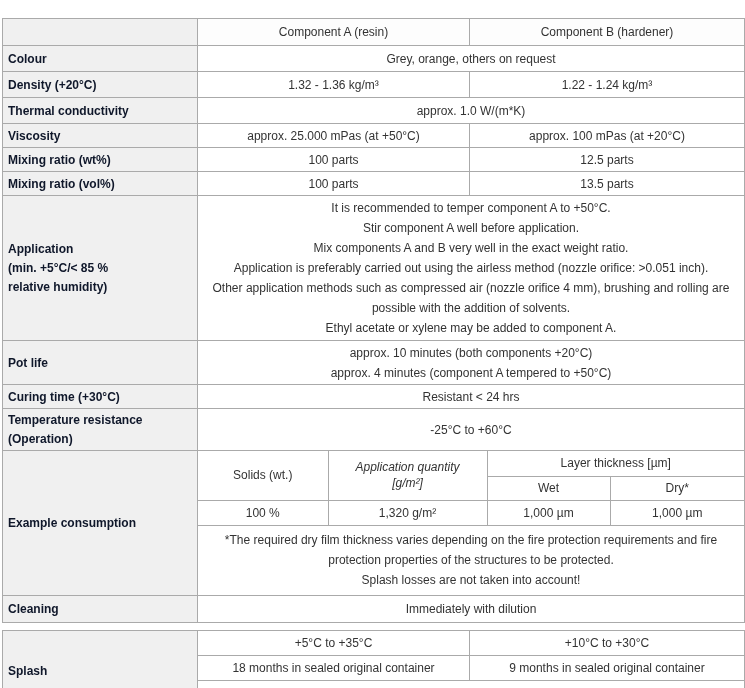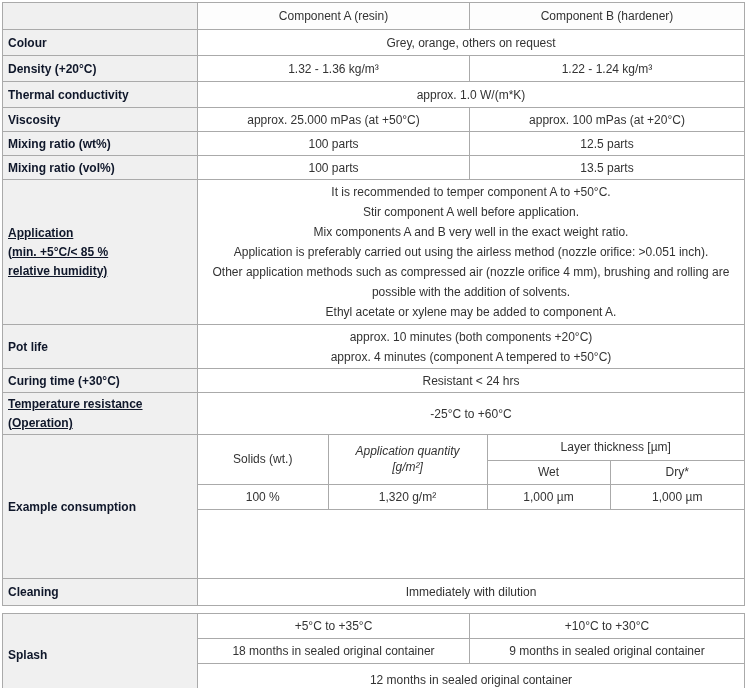--- a/index.html
+++ b/index.html
@@ -1,23 +1,23 @@
 <!DOCTYPE html>
 <html><head>
 <meta charset="utf-8">
 <style>
   html,body{margin:0;padding:0;background:#ffffff;}
   body{font-family:"Liberation Sans",sans-serif;font-size:12px;color:#333333;}
-  .page{width:745px;height:688px;box-sizing:border-box;padding:2px 1px 0 2px;overflow:hidden;background:#ffffff;}
+  .page{width:745px;height:688px;box-sizing:border-box;padding:18px 1px 0 2px;overflow:hidden;background:#ffffff;}
   table{border-collapse:collapse;width:742px;table-layout:fixed;}
   td{border:1px solid #aaaaaa;text-align:center;vertical-align:middle;padding:1px 3px;overflow:hidden;}
   td.lbl{background:#f0f0f0;text-align:left;font-weight:bold;padding-left:5px;color:#0f172a;}
   td.hdrcell{background:#fdfdfd;}
   .ml div{line-height:20px;}
-  .lbl-ml div{line-height:19px;text-decoration:underline;}
+  .lbl-ml div{line-height:19px;}
   td.consumption-cell{padding:0;vertical-align:top;}
   table.inner{width:100%;table-layout:fixed;}
   table.inner td{border:none;border-right:1px solid #aaaaaa;border-bottom:1px solid #aaaaaa;}
   table.inner td:last-child{border-right:none;margin-top:36px;}
   .inner .two-line div{line-height:16px;font-style:italic;}
   .footnote{height:69px;display:flex;flex-direction:column;justify-content:center;text-align:center;}
   .footnote div{line-height:20px;padding:0 10px;}
   .gap{height:7px;}
 </style>
 </head>
@@ -134,20 +134,24 @@
             <td>Dry*</td>
           </tr>
           <tr style="height:25px">
             <td>100 %</td>
             <td>1,320 g/m²</td>
             <td>1,000 µm</td>
             <td>1,000 µm</td>
           </tr>
         </tbody>
             </table>
+        <div class="footnote">
+          <div>*The required dry film thickness varies depending on the fire protection requirements and fire protection properties of the structures to be protected.</div>
+          <div>Splash losses are not taken into account!</div>
+        </div>
       </td>
     </tr>
 
     <tr style="height:27px">
       <td class="lbl">Cleaning</td>
       <td colspan="2">Immediately with dilution</td>
     </tr>
   </tbody>
     </table>
 

